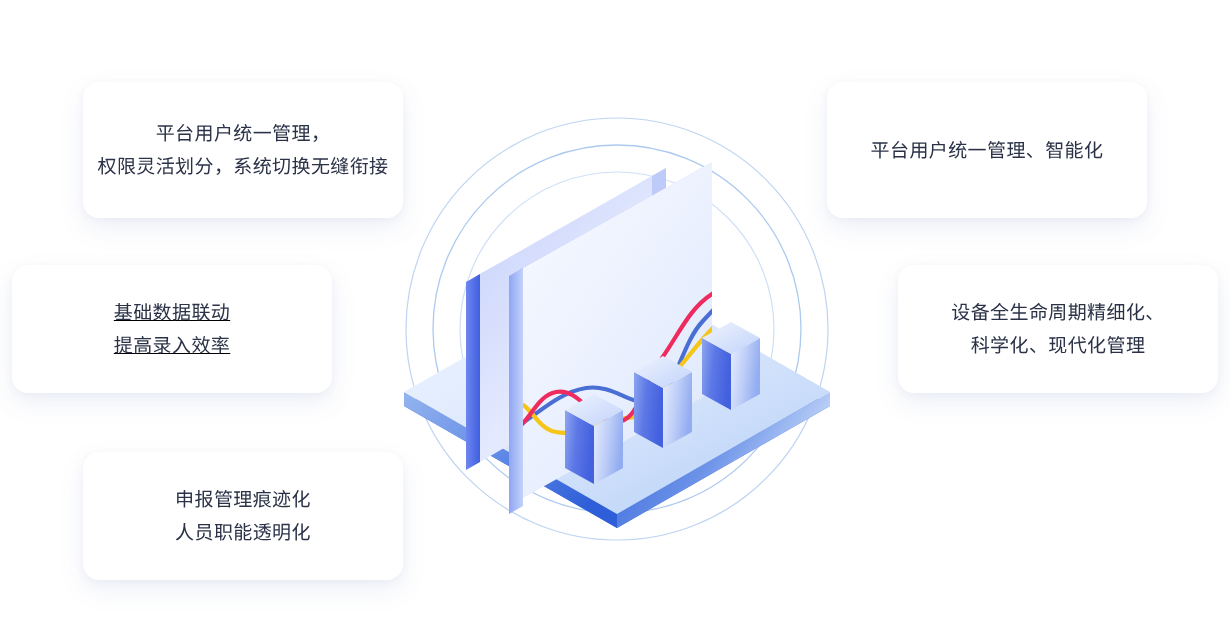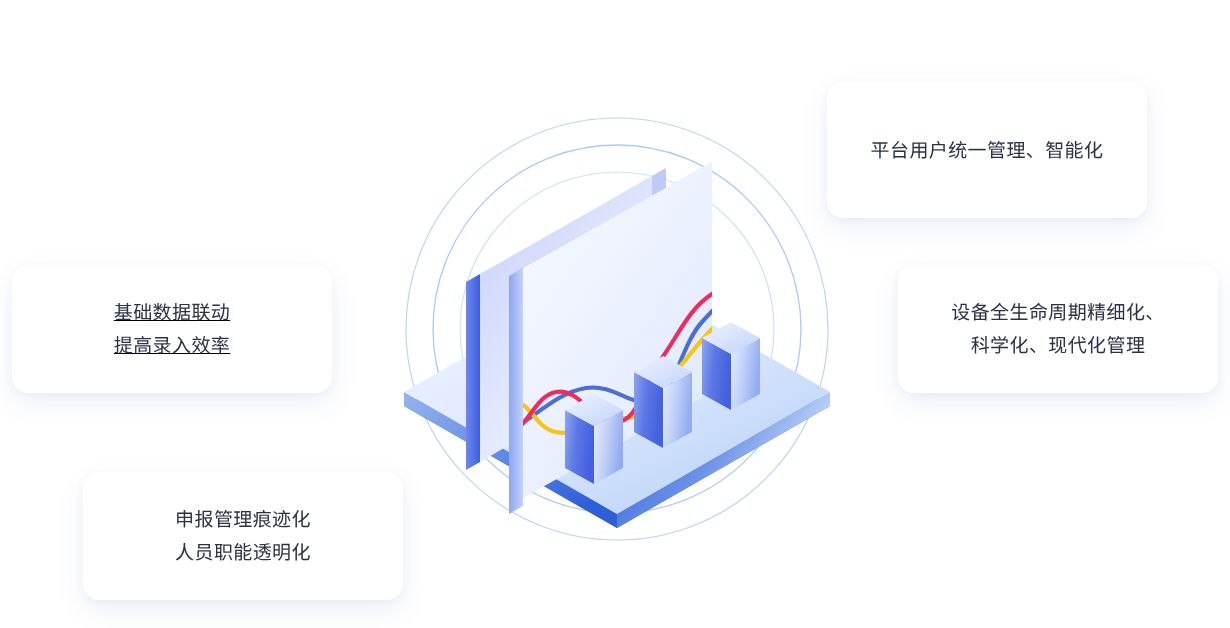--- a/index.html
+++ b/index.html
@@ -38,21 +38,21 @@
     line-height: 33px;
     color: #2b3247;
     text-align: center;
     letter-spacing: 0.4px;
     white-space: pre-line;
     font-weight: 400;
   }
 
   .card.c1 { left: 83px;  top: 82px;  width: 320px; height: 136px; }
   .card.c2 { left: 12px;  top: 265px; width: 320px; height: 128px; text-decoration: underline; }
-  .card.c3 { left: 83px;  top: 472px; width: 320px; height: 128px; }
+  .card.c3 { left: 83px;  top: 452px; width: 320px; height: 128px; }
   .card.c4 { left: 827px; top: 82px;  width: 320px; height: 136px; }
   .card.c5 { left: 898px; top: 265px; width: 320px; height: 128px; }
   .card.c6 { left: 827px; top: 452px; width: 320px; height: 128px; }
 
   
   #hero {
     position: absolute;
     left: 390px;
     top: 92px;
     width: 455px;
@@ -210,20 +210,24 @@
 
         <g>
           <path d="M 312 246 L 341 262 L 341 318 L 312 302 Z" fill="url(#gBarL)"></path>
           <path d="M 341 262 L 370 246 L 370 302 L 341 318 Z" fill="url(#gBarR)"></path>
           <path d="M 312 246 L 341 230 L 370 246 L 341 262 Z" fill="url(#gBarT)"></path>
         </g>
       </g>
     </svg>
   </div>
 
+  <div class="card c1">
+    <div class="card-text">平台用户统一管理，
+权限灵活划分，系统切换无缝衔接</div>
+  </div>
 
   <div class="card c2">
     <div class="card-text">基础数据联动
 提高录入效率</div>
   </div>
 
   <div class="card c3">
     <div class="card-text">申报管理痕迹化
 人员职能透明化</div>
   </div>

